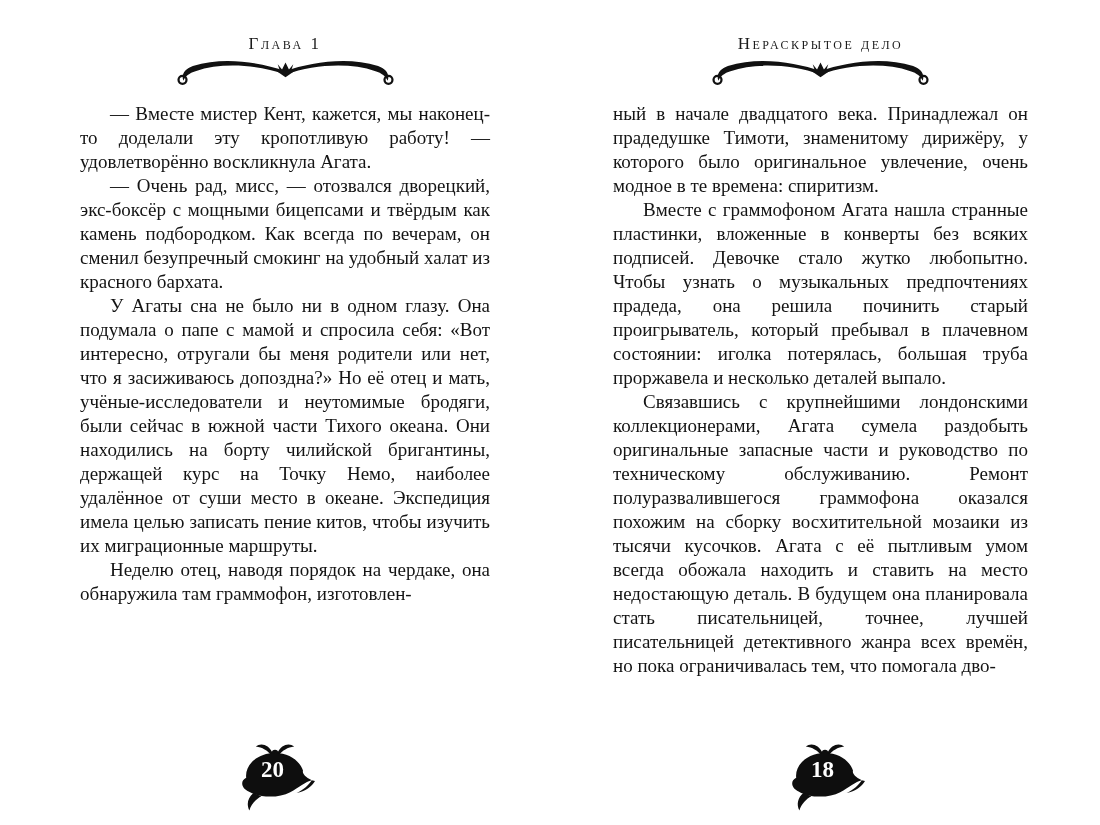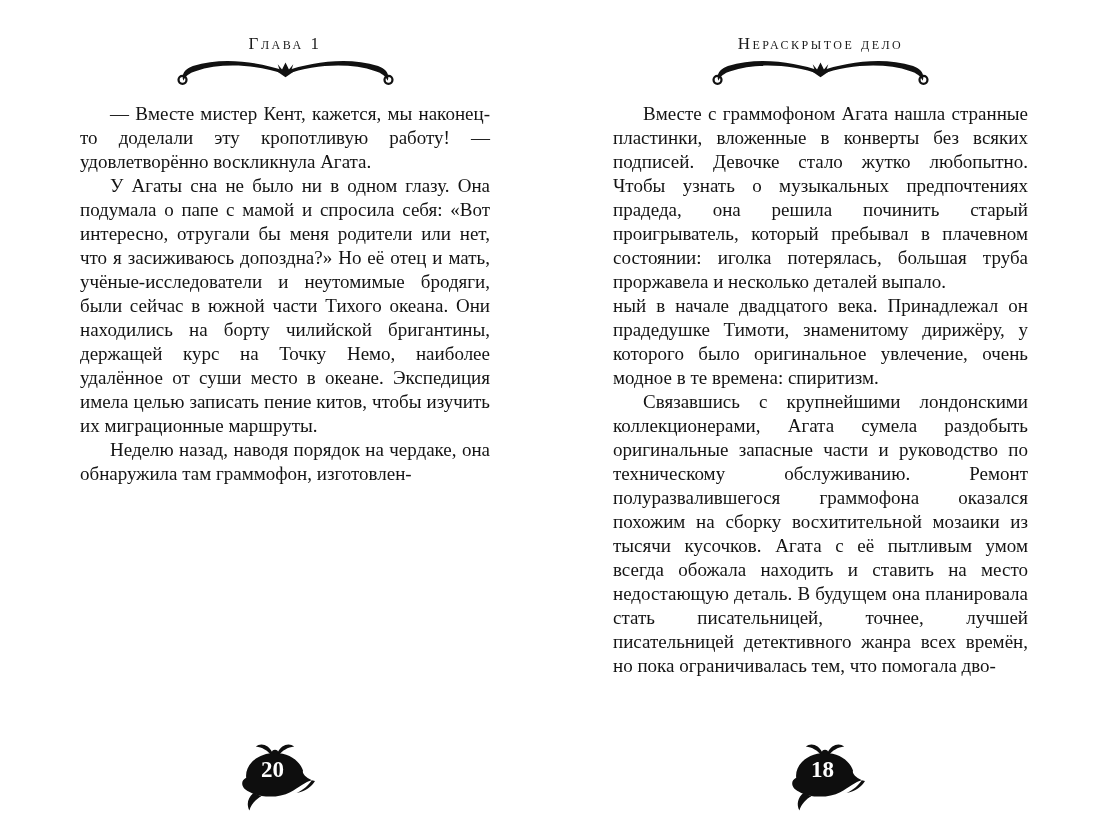--- a/index.html
+++ b/index.html
@@ -67,22 +67,23 @@
           <path d="M130,19 C164,7 204,5 234,15 C241,17 246,21 248,26 C251,19 246,12 237,9 C201,-2 159,5 130,15 Z"></path>
         </g>
         <g fill="none" stroke="#111111" stroke-width="2.6">
           <circle cx="11" cy="25" r="4.6"></circle>
           <circle cx="249" cy="25" r="4.6"></circle>
         </g>
       </svg>
     </div>
     <div class="page-body">
       <p class="para">— Вместе мистер Кент, кажется, мы наконец-то доделали эту кропотливую работу! — удовлетворённо воскликнула Агата.</p>
+      <p class="para">— Очень рад, мисс, — отозвался дворецкий, экс-боксёр с мощными бицепсами и твёрдым как камень подбородком. Как всегда по вечерам, он сменил безупречный смокинг на удобный халат из красного бархата.</p>
       <p class="para">У Агаты сна не было ни в одном глазу. Она подумала о папе с мамой и спросила себя: «Вот интересно, отругали бы меня родители или нет, что я засиживаюсь допоздна?» Но её отец и мать, учёные-исследователи и неутомимые бродяги, были сейчас в южной части Тихого океана. Они находились на борту чилийской бригантины, держащей курс на Точку Немо, наиболее удалённое от суши место в океане. Экспедиция имела целью записать пение китов, чтобы изучить их миграционные маршруты.</p>
-      <p class="para">Неделю назад, наводя порядок на чердаке, она обнаружила там граммофон, изготовлен-</p>
+      <p class="para">Неделю отец, наводя порядок на чердаке, она обнаружила там граммофон, изготовлен-</p>
     </div>
     <div class="page-footer">
       <div class="hat-wrap">
         <svg viewBox="0 0 100 90" width="80" height="72" aria-hidden="true">
           <g fill="#0e0e0e">
             <path d="M47,15 C42,4 32,2 26,7 C34,8 41,12 45,18 Z"></path>
             <path d="M53,15 C58,4 68,2 74,7 C66,8 59,12 55,18 Z"></path>
             <circle cx="50" cy="15" r="4"></circle>
             <path d="M50,15 C28,15 12,30 14,46 C6,50 8,59 17,63 C30,71 54,72 69,64 C80,58 88,51 96,49 C87,45 84,40 85,37 C81,25 68,15 50,15 Z"></path>
             <path d="M23,65 C16,71 14,79 18,87 C20,79 27,72 33,69 Z"></path>
@@ -103,22 +104,22 @@
           <path d="M130,19 C96,7 56,5 26,15 C19,17 14,21 12,26 C9,19 14,12 23,9 C59,-2 101,5 130,15 Z"></path>
           <path d="M130,19 C164,7 204,5 234,15 C241,17 246,21 248,26 C251,19 246,12 237,9 C201,-2 159,5 130,15 Z"></path>
         </g>
         <g fill="none" stroke="#111111" stroke-width="2.6">
           <circle cx="11" cy="25" r="4.6"></circle>
           <circle cx="249" cy="25" r="4.6"></circle>
         </g>
       </svg>
     </div>
     <div class="page-body">
+      <p class="para cont">ный в начале двадцатого века. Принадлежал он прадедушке Тимоти, знаменитому дирижёру, у которого было оригинальное увлечение, очень модное в те времена: спиритизм.</p>
       <p class="para">Вместе с граммофоном Агата нашла странные пластинки, вложенные в конверты без всяких подписей. Девочке стало жутко любопытно. Чтобы узнать о музыкальных предпочтениях прадеда, она решила починить старый проигрыватель, который пребывал в плачевном состоянии: иголка потерялась, большая труба проржавела и несколько деталей выпало.</p>
-      <p class="para cont">ный в начале двадцатого века. Принадлежал он прадедушке Тимоти, знаменитому дирижёру, у которого было оригинальное увлечение, очень модное в те времена: спиритизм.</p>
       <p class="para">Связавшись с крупнейшими лондонскими коллекционерами, Агата сумела раздобыть оригинальные запасные части и руководство по техническому обслуживанию. Ремонт полуразвалившегося граммофона оказался похожим на сборку восхитительной мозаики из тысячи кусочков. Агата с её пытливым умом всегда обожала находить и ставить на место недостающую деталь. В будущем она планировала стать писательницей, точнее, лучшей писательницей детективного жанра всех времён, но пока ограничивалась тем, что помогала дво-</p>
     </div>
     <div class="page-footer">
       <div class="hat-wrap">
         <svg viewBox="0 0 100 90" width="80" height="72" aria-hidden="true">
           <g fill="#0e0e0e">
             <path d="M47,15 C42,4 32,2 26,7 C34,8 41,12 45,18 Z"></path>
             <path d="M53,15 C58,4 68,2 74,7 C66,8 59,12 55,18 Z"></path>
             <circle cx="50" cy="15" r="4"></circle>
             <path d="M50,15 C28,15 12,30 14,46 C6,50 8,59 17,63 C30,71 54,72 69,64 C80,58 88,51 96,49 C87,45 84,40 85,37 C81,25 68,15 50,15 Z"></path>

